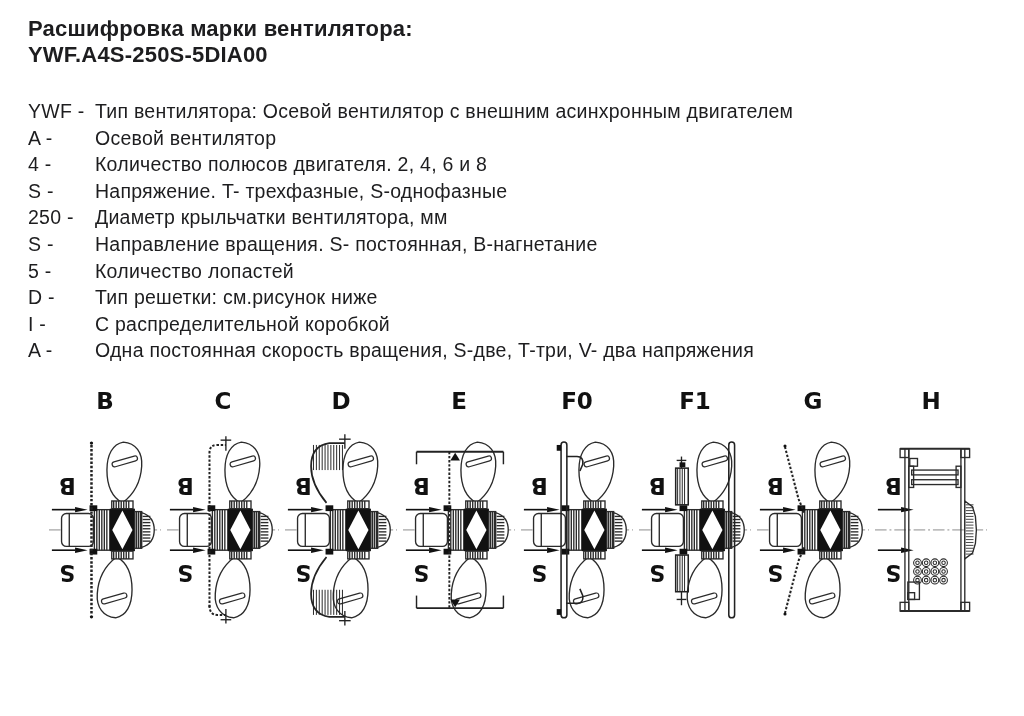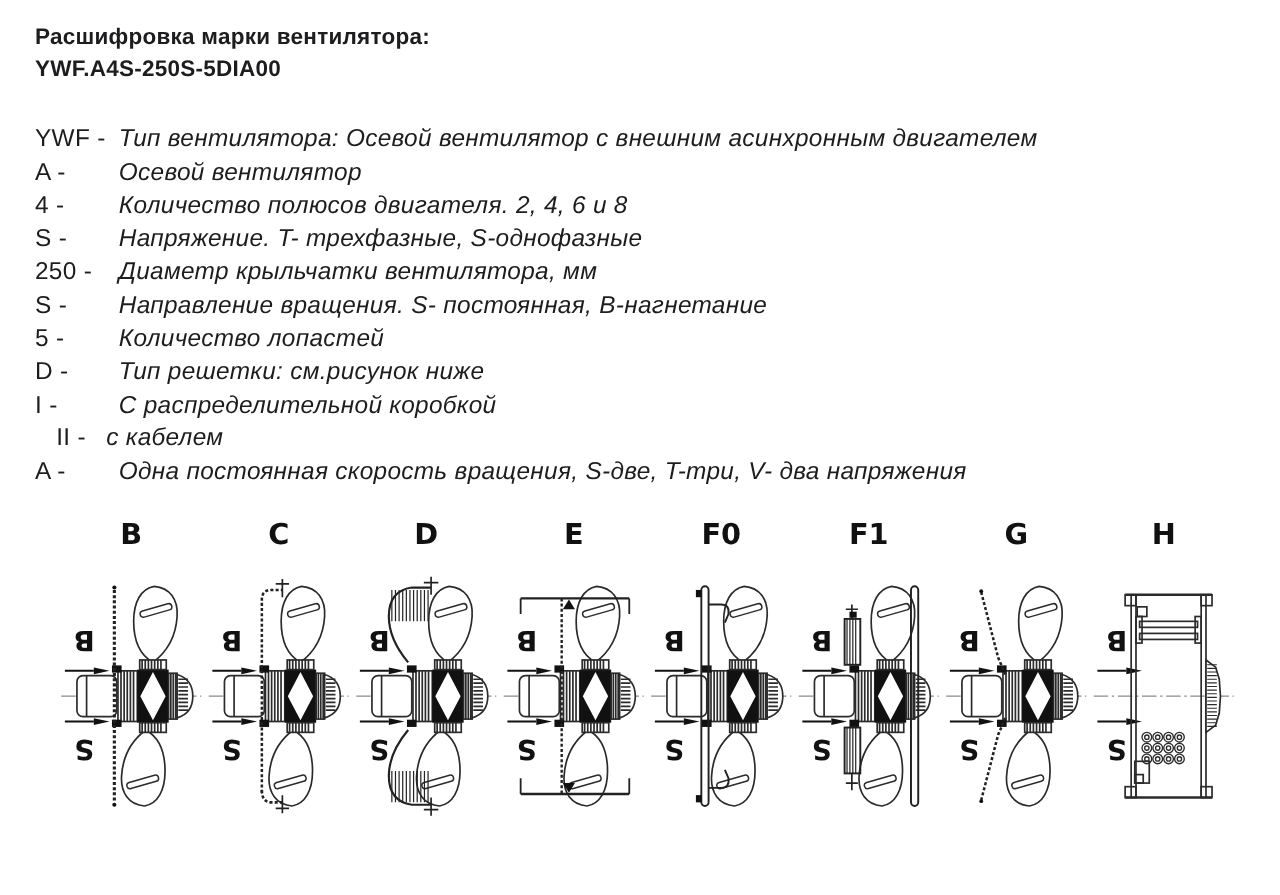--- a/index.html
+++ b/index.html
@@ -1,22 +1,22 @@
 <!DOCTYPE html>
 <html><head>
 <meta charset="utf-8">
 <style>
   html,body{margin:0;padding:0;background:#ffffff;}
   body{width:1024px;height:716px;overflow:hidden;font-family:"Liberation Sans",sans-serif;color:#1d1d1f;}
   .content{padding:16px 20px 0 28px;}
-  .title{font-weight:700;font-size:18px;line-height:26px;letter-spacing:.2px;}
+  .title{font-weight:700;font-size:22px;line-height:26px;letter-spacing:.2px;}
   .legend{margin-top:30px;}
   .legend-row{display:flex;font-size:19.5px;line-height:26.6px;letter-spacing:.25px;justify-content:flex-end;}
   .legend-row .code{width:67px;flex:0 0 auto;white-space:pre;}
-  .legend-row .desc{flex:1;white-space:nowrap;font-style:italic;}
+  .legend-row .desc{flex:1;white-space:nowrap;}
   .legend-row.indent{margin-left:17px;}
   .legend-row.indent .code{width:40px;}
   .diagrams{display:flex;justify-content:space-between;padding:0 14px 0 18px;margin-top:24px;}
   .diag-cell{width:124px;display:flex;flex-direction:column;align-items:center;}
   .diag-label{font-family:"DejaVu Sans",sans-serif;font-weight:700;font-size:23px;line-height:26px;color:#111;margin-bottom:2px;}
   .diag-art{width:116px;height:224px;}
   .diag-art svg{display:block;}
 </style>
 </head>
 <body>
@@ -64,24 +64,20 @@
   <div class="legend-row">
     <span class="code">D -</span>
     <span class="desc">Тип решетки: см.рисунок ниже</span>
   </div>
 
   <div class="legend-row">
     <span class="code">I -</span>
     <span class="desc">С распределительной коробкой</span>
   </div>
 
-  <div class="legend-row indent">
-    <span class="code">II -</span>
-    <span class="desc">с кабелем</span>
-  </div>
 
 
   <div class="legend-row">
     <span class="code">A -</span>
     <span class="desc">Одна постоянная скорость вращения, S-две, T-три, V- два напряжения</span>
   </div>
 
 </div>
 
   <div class="diagrams" id="diagrams">

